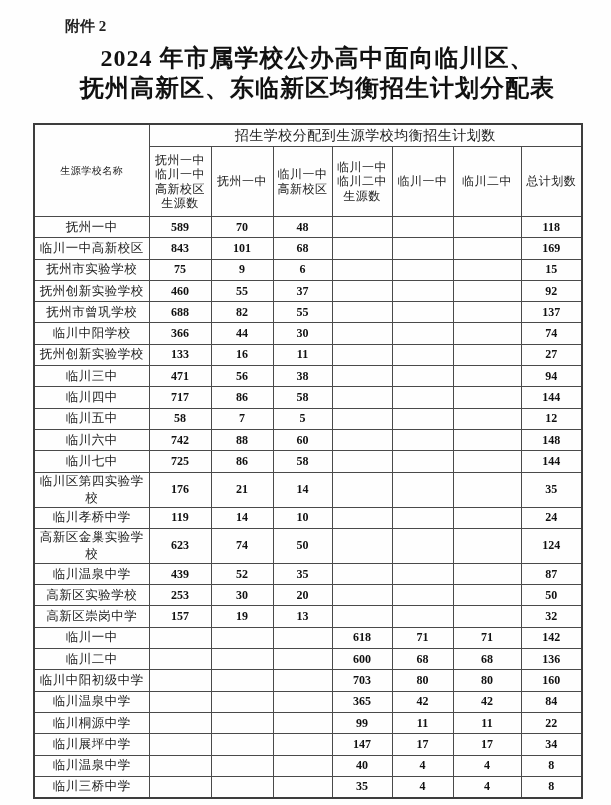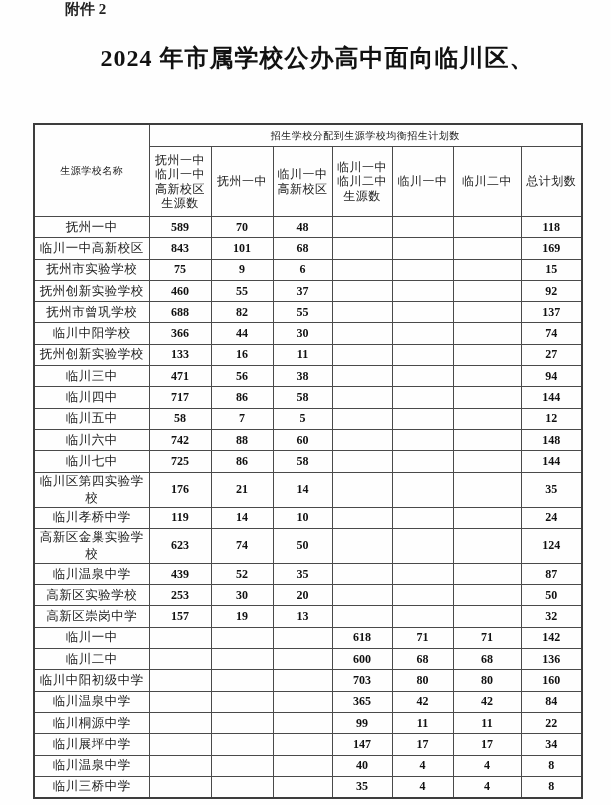--- a/index.html
+++ b/index.html
@@ -12,21 +12,21 @@
     width: 611px;
     height: 805px;
     background: #fefefe;
     font-family: "Liberation Serif", "DejaVu Serif", serif;
     color: #1c1c1c;
     overflow: hidden;
   }
   .attachment {
     position: absolute;
     left: 65px;
-    top: 0;
+    top: 17px;
     font-size: 15px;
     font-weight: bold;
     color: #222;
   }
   .title {
     position: absolute;
     top: 31px;
     left: 0;
     width: 100%;
     margin: 12px;
@@ -48,21 +48,21 @@
   }
   table.alloc th, table.alloc td {
     border: 1px solid #4a4a4a;
     text-align: center;
     vertical-align: middle;
     padding: 0;
     overflow: hidden;
   }
   th.group-header {
     height: 21px;
-    font-size: 10px;
+    font-size: 14px;
     font-weight: normal;
     letter-spacing: 0.5px;
   }
   th.corner-header {
     font-size: 10px;
     font-weight: normal;
     letter-spacing: 0.5px;
   }
   tr.col-head-row th {
     height: 69px;
@@ -88,20 +88,21 @@
 </style>
 </head>
 <body>
 
 <div class="page">
 
   <div class="attachment">附件 2</div>
 
   <h1 class="title">
     <span>2024 年市属学校公办高中面向临川区、</span><br>
+    <span>抚州高新区、东临新区均衡招生计划分配表</span>
   </h1>
 
   <table class="alloc">
     <colgroup>
       <col style="width:115px">
       <col style="width:62px">
       <col style="width:62px">
       <col style="width:59px">
       <col style="width:60px">
       <col style="width:61px">

